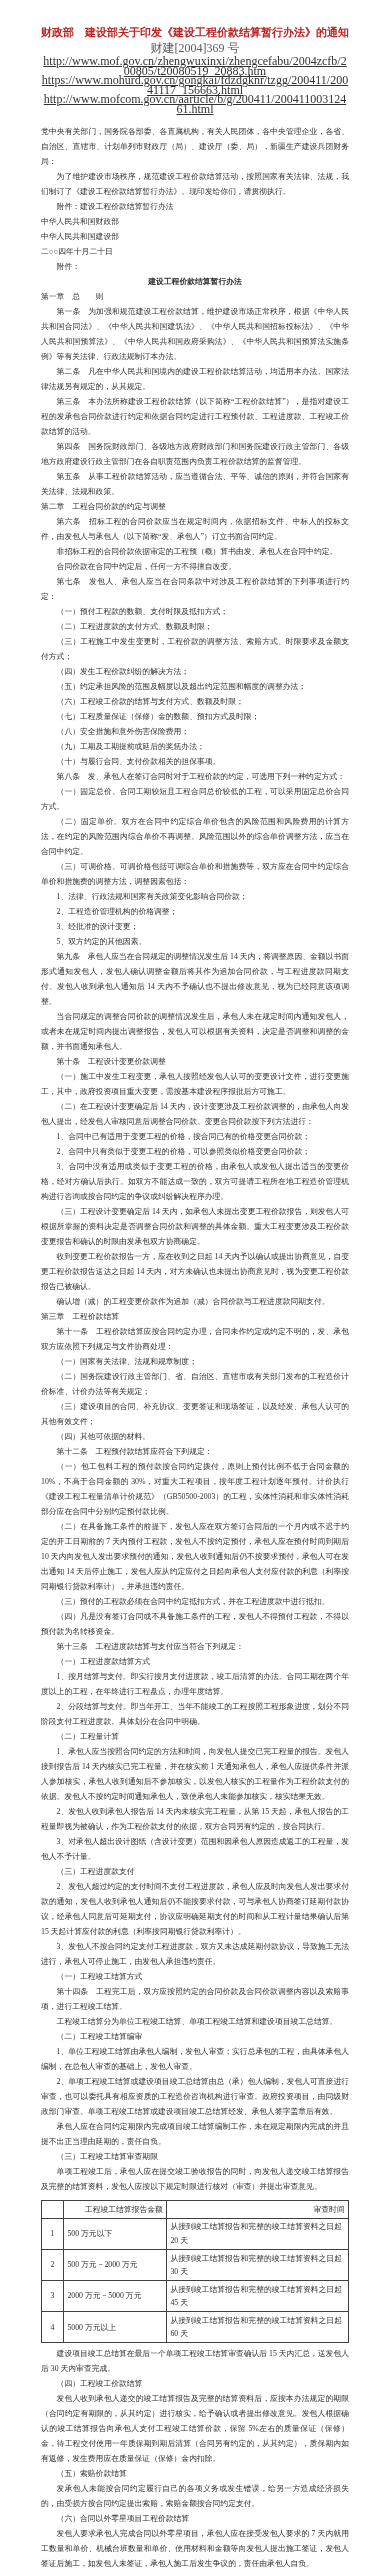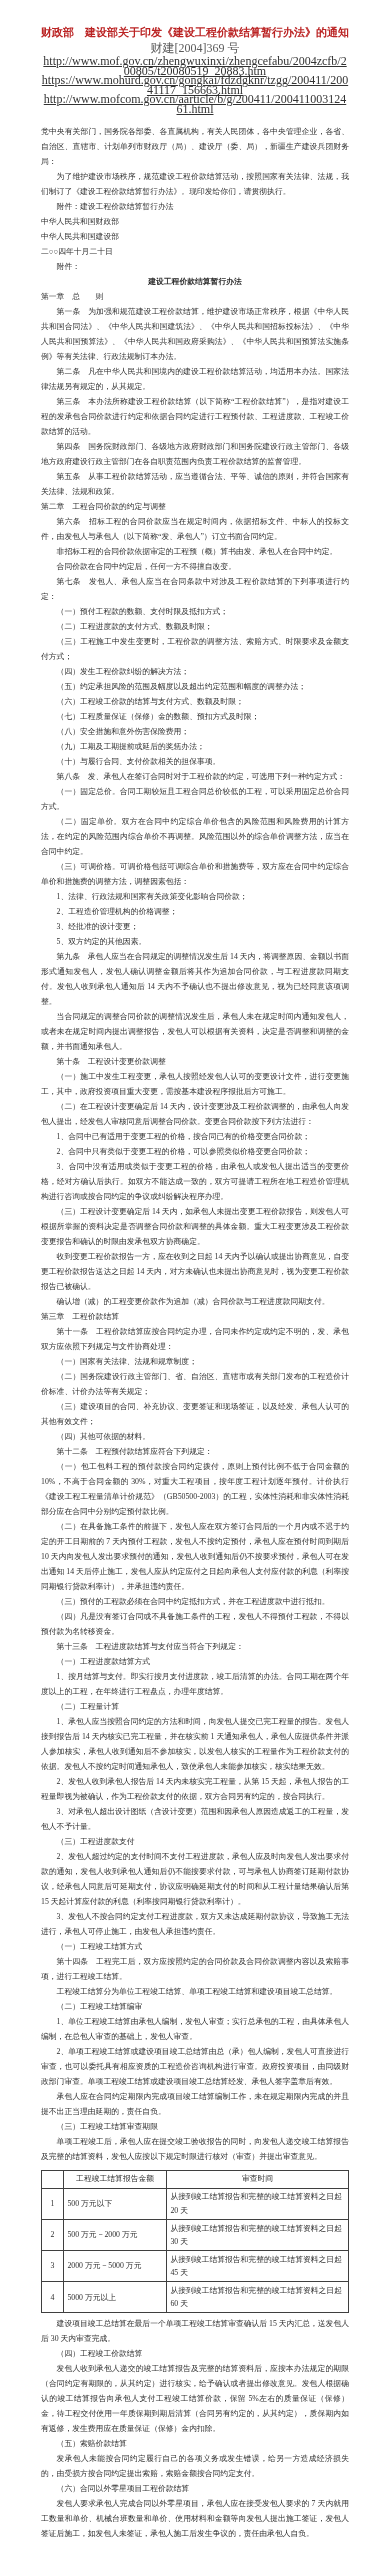--- a/index.html
+++ b/index.html
@@ -59,21 +59,21 @@
     font-size: 7.8px;
   }
   table.review-table th,
   table.review-table td {
     border: 0.6px solid #3f3f3f;
     padding: 1.7px 3.3px;
     line-height: 13.4px;
     font-weight: normal;
     text-align: left;
   }
-  table.review-table th { text-align: center; font-family: Liberation Mono, monospace; }
+  table.review-table th { text-align: right; }
   table.review-table td.c-idx { text-align: center; width: 14.5px; }
   table.review-table col.col-idx { width: 16.7px; }
   table.review-table col.col-amt { width: 103px; }
 </style>
 </head>
 <body>
 
 <div class="page">
   <div class="doc-header">
     <h1 class="doc-title">财政部　建设部关于印发《建设工程价款结算暂行办法》的通知</h1>
@@ -140,20 +140,21 @@
       <p class="blk-p">（三）建设项目的合同、补充协议、变更签证和现场签证，以及经发、承包人认可的其他有效文件；</p>
       <p class="blk-p">（四）其他可依据的材料。</p>
       <p class="blk-p">第十二条　工程预付款结算应符合下列规定：</p>
       <p class="blk-p">（一）包工包料工程的预付款按合同约定拨付，原则上预付比例不低于合同金额的 10%，不高于合同金额的 30%，对重大工程项目，按年度工程计划逐年预付。计价执行《建设工程工程量清单计价规范》（GB50500-2003）的工程，实体性消耗和非实体性消耗部分应在合同中分别约定预付款比例。</p>
       <p class="blk-p">（二）在具备施工条件的前提下，发包人应在双方签订合同后的一个月内或不迟于约定的开工日期前的 7 天内预付工程款，发包人不按约定预付，承包人应在预付时间到期后 10 天内向发包人发出要求预付的通知，发包人收到通知后仍不按要求预付，承包人可在发出通知 14 天后停止施工，发包人应从约定应付之日起向承包人支付应付款的利息（利率按同期银行贷款利率计），并承担违约责任。</p>
       <p class="blk-p">（三）预付的工程款必须在合同中约定抵扣方式，并在工程进度款中进行抵扣。</p>
       <p class="blk-p">（四）凡是没有签订合同或不具备施工条件的工程，发包人不得预付工程款，不得以预付款为名转移资金。</p>
       <p class="blk-p">第十三条　工程进度款结算与支付应当符合下列规定：</p>
       <p class="blk-p">（一）工程进度款结算方式</p>
       <p class="blk-p">1、按月结算与支付。即实行按月支付进度款，竣工后清算的办法。合同工期在两个年度以上的工程，在年终进行工程盘点，办理年度结算。</p>
+      <p class="blk-p">2、分段结算与支付。即当年开工、当年不能竣工的工程按照工程形象进度，划分不同阶段支付工程进度款。具体划分在合同中明确。</p>
       <p class="blk-p">（二）工程量计算</p>
       <p class="blk-p">1、承包人应当按照合同约定的方法和时间，向发包人提交已完工程量的报告。发包人接到报告后 14 天内核实已完工程量，并在核实前 1 天通知承包人，承包人应提供条件并派人参加核实，承包人收到通知后不参加核实，以发包人核实的工程量作为工程价款支付的依据。发包人不按约定时间通知承包人，致使承包人未能参加核实，核实结果无效。</p>
       <p class="blk-p">2、发包人收到承包人报告后 14 天内未核实完工程量，从第 15 天起，承包人报告的工程量即视为被确认，作为工程价款支付的依据，双方合同另有约定的，按合同执行。</p>
       <p class="blk-p">3、对承包人超出设计图纸（含设计变更）范围和因承包人原因造成返工的工程量，发包人不予计量。</p>
       <p class="blk-p">（三）工程进度款支付</p>
       <p class="blk-p">2、发包人超过约定的支付时间不支付工程进度款，承包人应及时向发包人发出要求付款的通知，发包人收到承包人通知后仍不能按要求付款，可与承包人协商签订延期付款协议，经承包人同意后可延期支付，协议应明确延期支付的时间和从工程计量结果确认后第 15 天起计算应付款的利息（利率按同期银行贷款利率计）。</p>
       <p class="blk-p">3、发包人不按合同约定支付工程进度款，双方又未达成延期付款协议，导致施工无法进行，承包人可停止施工，由发包人承担违约责任。</p>
       <p class="blk-p">（一）工程竣工结算方式</p>
       <p class="blk-p">第十四条　工程完工后，双方应按照约定的合同价款及合同价款调整内容以及索赔事项，进行工程竣工结算。</p>
       <p class="blk-p">工程竣工结算分为单位工程竣工结算、单项工程竣工结算和建设项目竣工总结算。</p>

